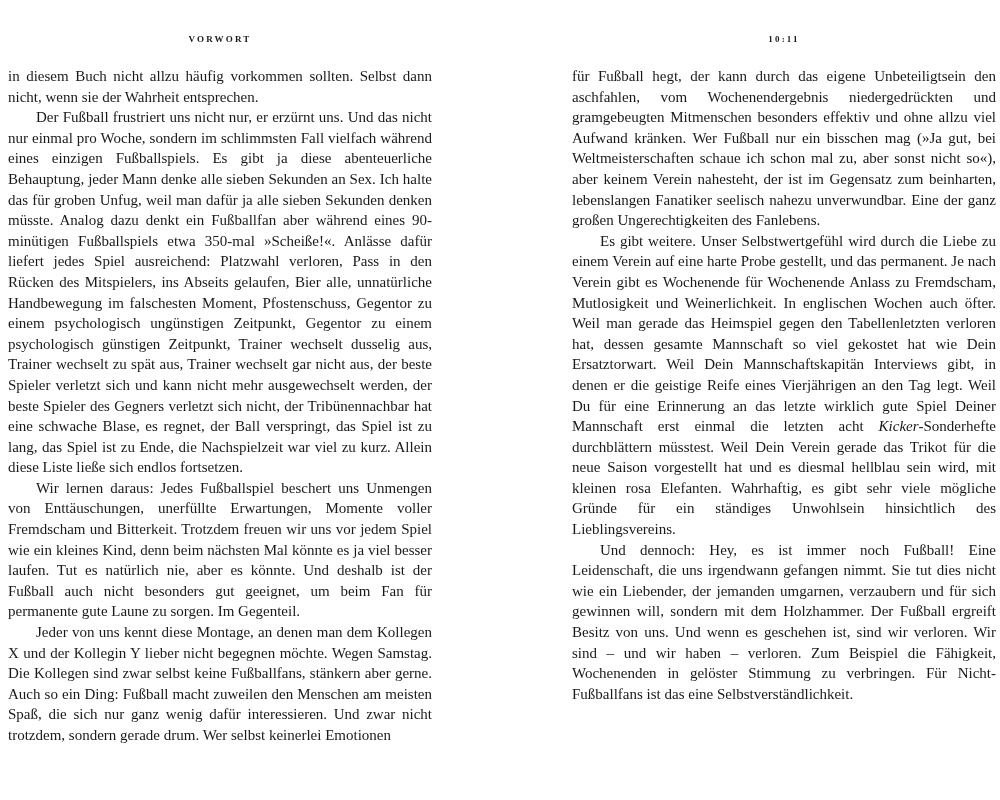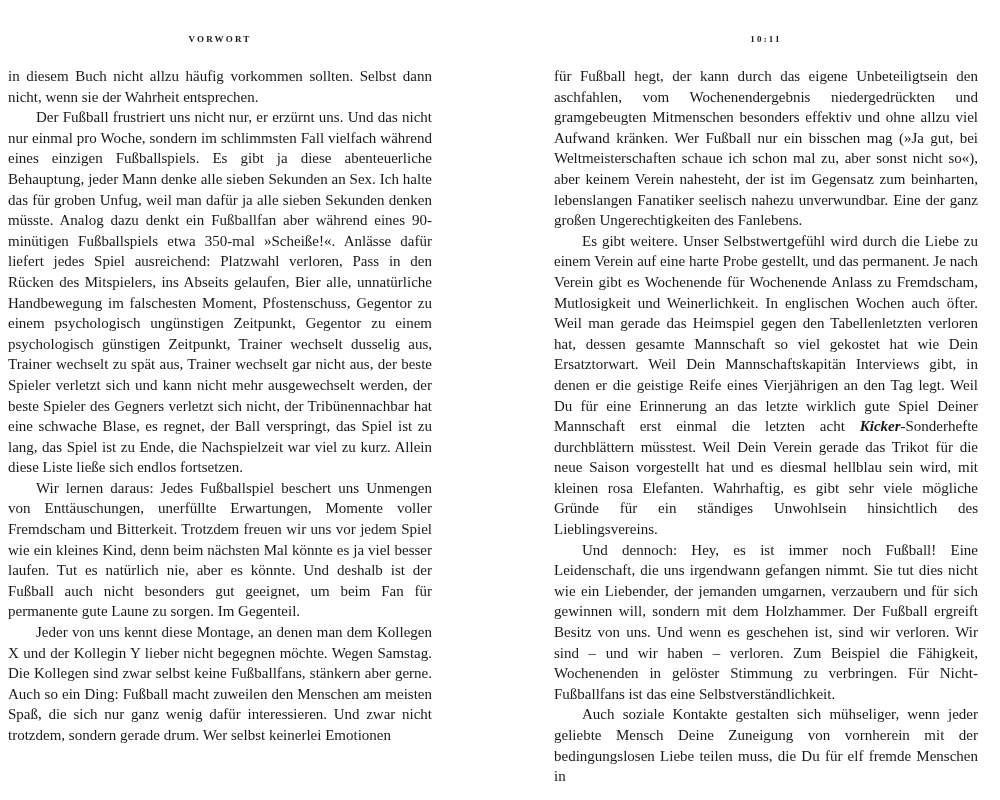--- a/index.html
+++ b/index.html
@@ -7,41 +7,41 @@
   body {
     background: #ffffff;
     color: #191919;
     font-family: "Liberation Serif", "DejaVu Serif", serif;
     overflow: hidden;
   }
   .book { display: flex; width: 1000px; height: 800px; border-radius: 21px; }
   .page { width: 500px; height: 800px; position: relative; overflow: hidden; }
   .column { position: relative; height: 800px; }
   .col-left  { margin-left: 8px;  width: 424px; }
-  .col-right { margin-left: 54px; width: 424px; }
+  .col-right { margin-left: 72px; width: 424px; }
   .running-head {
     position: absolute; top: 34px; left: 0; right: 0;
     text-align: center;
     font-size: 9px;
     font-weight: bold;
     letter-spacing: 2.2px;
     color: #1a1a1a;
   }
   .page-text {
     position: absolute; top: 66px; left: 0; right: 0; bottom: 6px;
     overflow: hidden;
     text-align: justify;
     font-size: 15px;
     line-height: 20.6px;
     hyphens: auto;
     -webkit-hyphens: auto;
   }
   .page-text p { margin: 0; }
   .page-text p.indent { text-indent: 28px; }
-  .page-text i { font-style: italic; font-weight: bold; }
+  .page-text i { font-style: italic; }
 </style>
 </head>
 <body>
 
 <div class="book">
   <div class="page">
     <div class="column col-left">
       <div class="running-head">VORWORT</div>
       <div class="page-text" lang="de">
           <p class="">in diesem Buch nicht allzu häufig vorkommen sollten. Selbst dann nicht, wenn sie der Wahrheit entsprechen.</p>
@@ -51,17 +51,16 @@
         </div>
     </div>
   </div>
   <div class="page">
     <div class="column col-right">
       <div class="running-head">10:11</div>
       <div class="page-text" lang="de">
           <p class="">für Fußball hegt, der kann durch das eigene Unbeteiligtsein den aschfahlen, vom Wochenendergebnis niedergedrückten und gramgebeugten Mitmenschen besonders effektiv und ohne allzu viel Aufwand kränken. Wer Fußball nur ein bisschen mag (»Ja gut, bei Weltmeisterschaften schaue ich schon mal zu, aber sonst nicht so«), aber keinem Verein nahesteht, der ist im Gegensatz zum beinharten, lebenslangen Fanatiker seelisch nahezu unverwundbar. Eine der ganz großen Ungerechtigkeiten des Fanlebens.</p>
           <p class="indent">Es gibt weitere. Unser Selbstwertgefühl wird durch die Liebe zu einem Verein auf eine harte Probe gestellt, und das permanent. Je nach Verein gibt es Wochenende für Wochenende Anlass zu Fremdscham, Mutlosigkeit und Weinerlichkeit. In englischen Wochen auch öfter. Weil man gerade das Heimspiel gegen den Tabellenletzten verloren hat, dessen gesamte Mannschaft so viel gekostet hat wie Dein Ersatztorwart. Weil Dein Mannschaftskapitän Interviews gibt, in denen er die geistige Reife eines Vierjährigen an den Tag legt. Weil Du für eine Erinnerung an das letzte wirklich gute Spiel Deiner Mannschaft erst einmal die letzten acht <i>Kicker</i>-Sonderhefte durchblättern müsstest. Weil Dein Verein gerade das Trikot für die neue Saison vorgestellt hat und es diesmal hellblau sein wird, mit kleinen rosa Elefanten. Wahrhaftig, es gibt sehr viele mögliche Gründe für ein ständiges Unwohlsein hinsichtlich des Lieblingsvereins.</p>
           <p class="indent">Und dennoch: Hey, es ist immer noch Fußball! Eine Leidenschaft, die uns irgendwann gefangen nimmt. Sie tut dies nicht wie ein Liebender, der jemanden umgarnen, verzaubern und für sich gewinnen will, sondern mit dem Holzhammer. Der Fußball ergreift Besitz von uns. Und wenn es geschehen ist, sind wir verloren. Wir sind – und wir haben – verloren. Zum Beispiel die Fähigkeit, Wochenenden in gelöster Stimmung zu verbringen. Für Nicht-Fußballfans ist das eine Selbstverständlichkeit.</p>
-          <p class="indent">Auch soziale Kontakte gestalten sich mühseliger, wenn jeder geliebte Mensch Deine Zuneigung von vornherein mit der bedingungslosen Liebe teilen muss, die Du für elf fremde Menschen in</p>
         </div>
     </div>
   </div>
 </div>
 
 </body></html>

